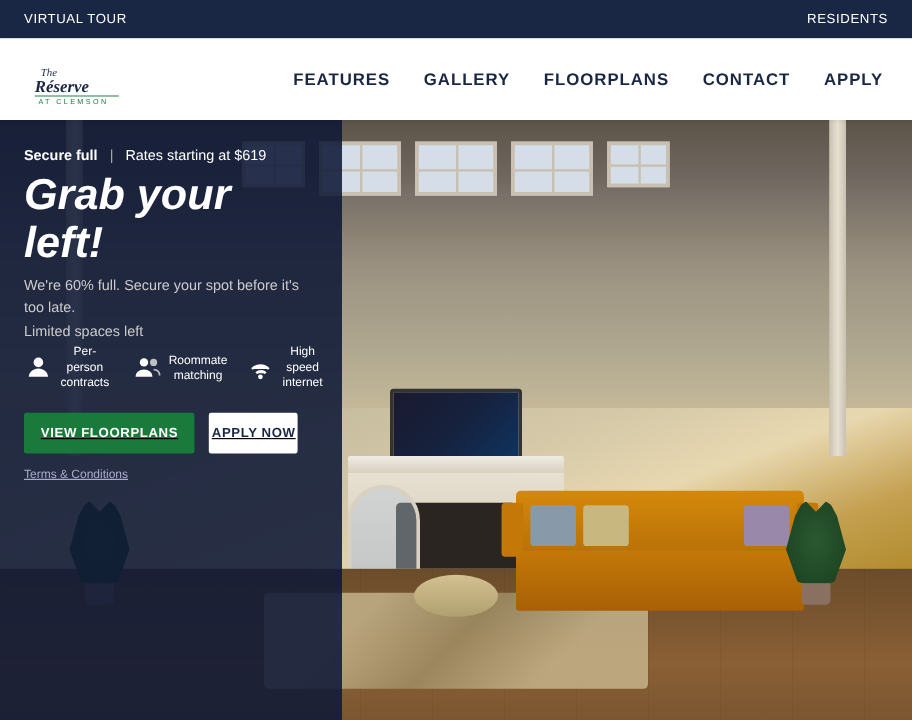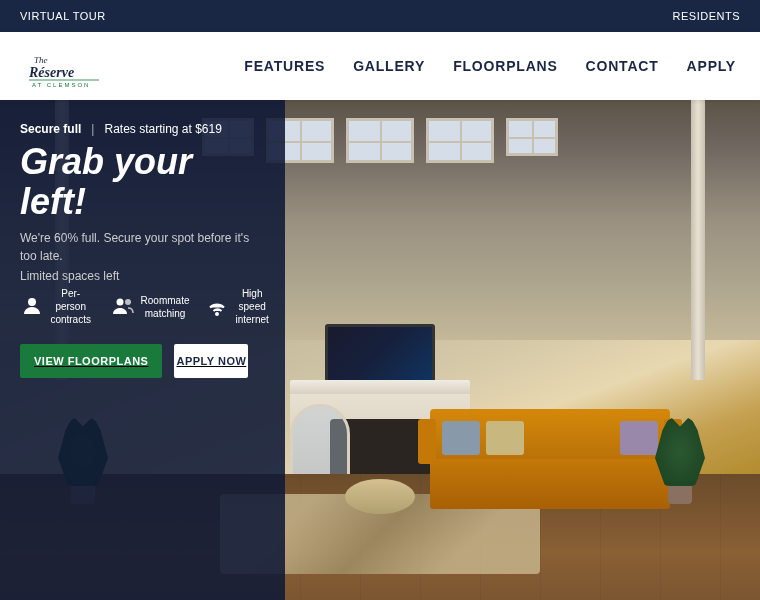--- a/index.html
+++ b/index.html
@@ -580,16 +580,17 @@
         </div>
         <span class="feature-label">High speed<br>internet</span>
       </div>
     </div>
 
     <div class="cta-row">
       <button class="btn-floorplans">VIEW FLOORPLANS</button>
       <button class="btn-apply">APPLY NOW</button>
     </div>
 
+    <a class="terms-link">Terms &amp; Conditions</a>
 
   </div>
 
 </div>
 
 </body></html>

